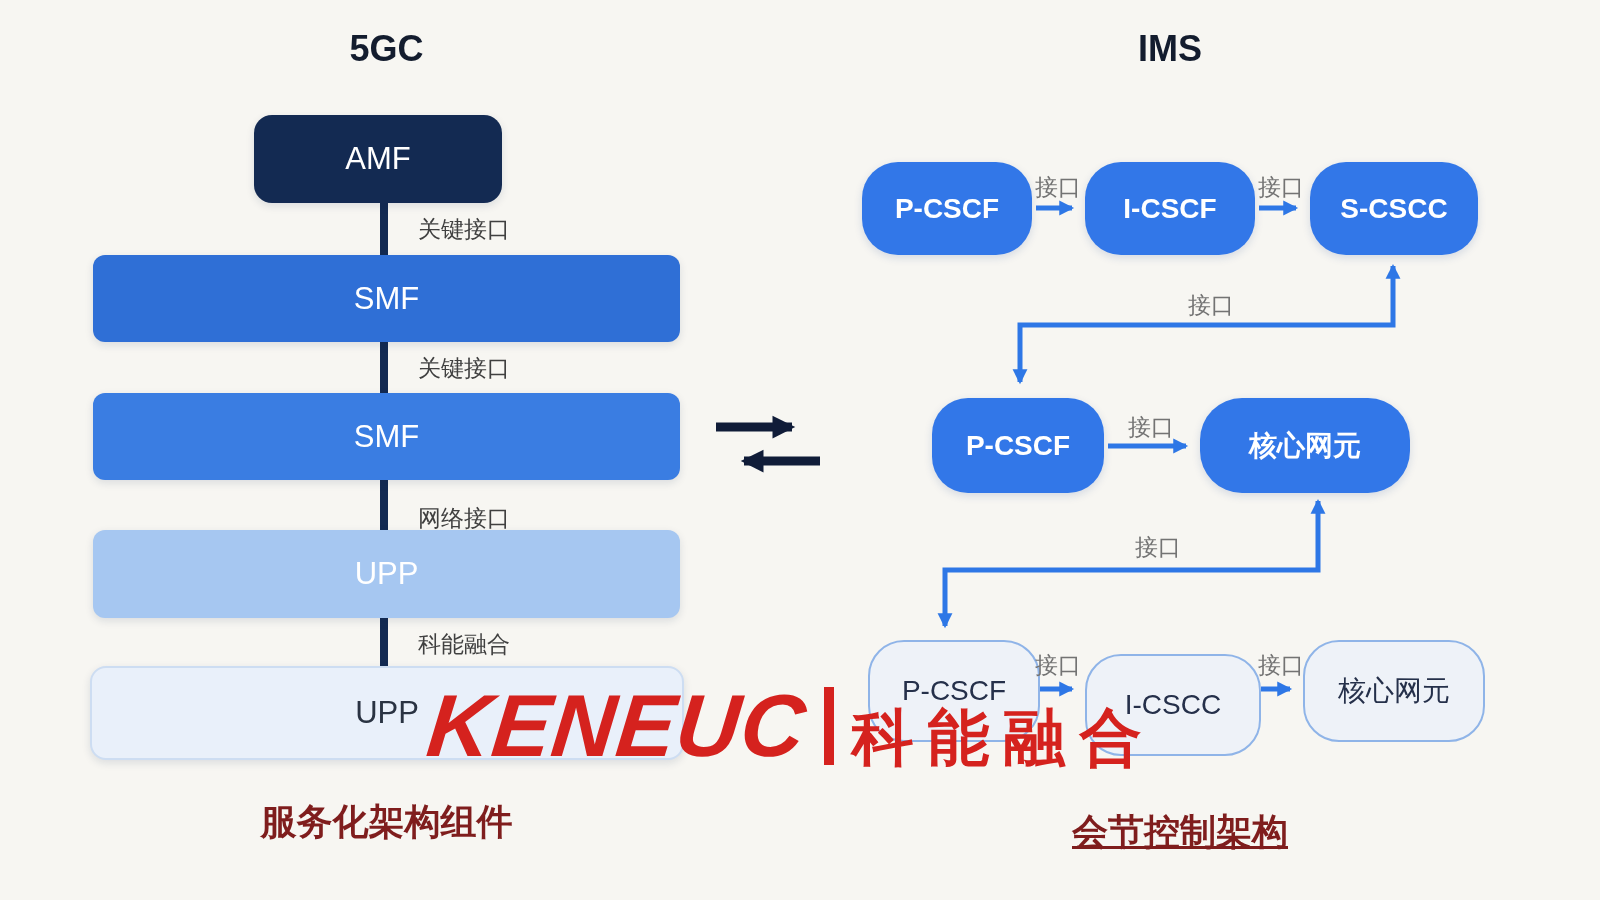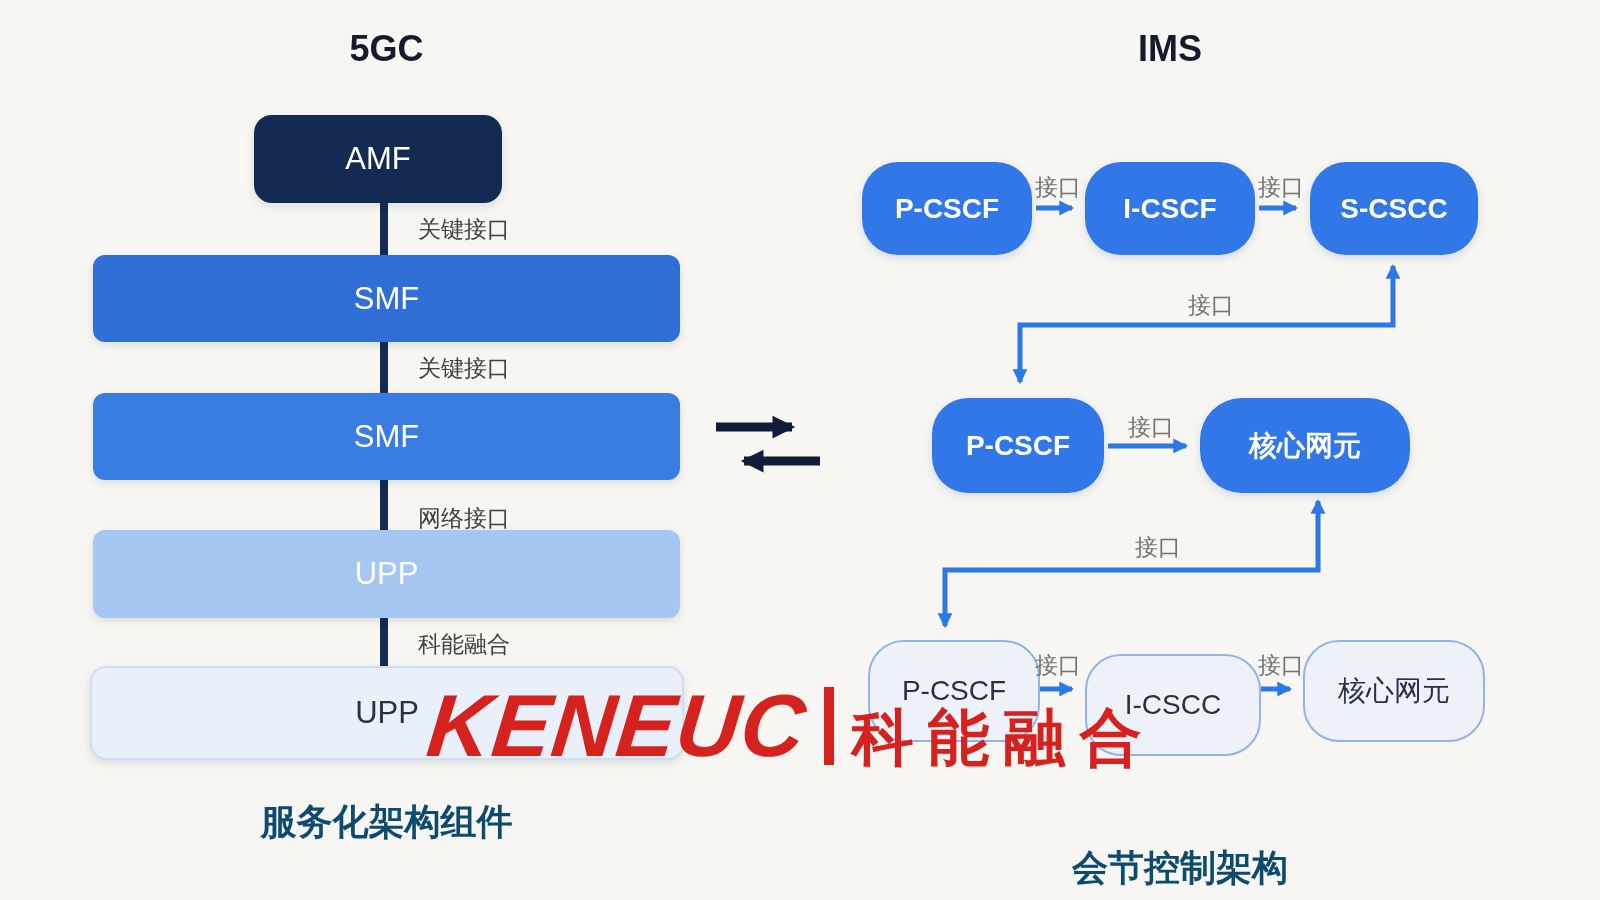--- a/index.html
+++ b/index.html
@@ -1,20 +1,20 @@
 <!DOCTYPE html>
 <html><head>
 <meta charset="utf-8">
 <style>
   html,body{margin:0;padding:0;}
   body{font-family:"Liberation Sans","DejaVu Sans",sans-serif;}
   .canvas{position:relative;width:1600px;height:900px;background:#f7f6f2;overflow:hidden;}
 
   .title{position:absolute;text-align:center;font-size:36px;font-weight:700;color:#131c2e;}
-  .caption{position:absolute;text-align:center;font-size:36px;font-weight:700;color:#0c4a6e;}
+  .caption{position:absolute;text-align:center;font-size:36px;font-weight:700;color:#7f1d1d;}
 
   
   .lbox{position:absolute;display:flex;align-items:center;justify-content:center;
         color:#fff;font-size:31px;font-weight:500;border-radius:12px;
         box-shadow:0 3px 8px rgba(20,40,80,0.12);}
   .amf{left:254px;top:115px;width:248px;height:88px;background:#132a52;border-radius:18px;}
   .smf1{left:93px;top:255px;width:587px;height:87px;background:#2f6fd6;}
   .smf2{left:93px;top:393px;width:587px;height:87px;background:#3a7de2;}
   .upp1{left:93px;top:530px;width:587px;height:88px;background:#a6c7f1;}
   .upp2{left:90px;top:666px;width:590px;height:90px;background:#e9f0fa;border:2px solid #cdddf2;
@@ -115,21 +115,21 @@
       <path d="M1259,208 L1296,208" marker-end="url(#arrB)"></path>
       <path d="M1393,266 L1393,325 L1020,325 L1020,382" marker-start="url(#arrB)" marker-end="url(#arrB)"></path>
       <path d="M1108,446 L1186,446" marker-end="url(#arrB)"></path>
       <path d="M1318,501 L1318,570 L945,570 L945,626" marker-start="url(#arrB)" marker-end="url(#arrB)"></path>
       <path d="M1040,689 L1072,689" marker-end="url(#arrB)"></path>
       <path d="M1261,689 L1290,689" marker-end="url(#arrB)"></path>
     </g>
   </svg>
 
   <div class="caption" style="left:93px;top:798px;width:587px;">服务化架构组件</div>
-  <div class="caption" style="left:880px;top:844px;width:600px;">会节控制架构</div>
+  <div class="caption" style="left:880px;top:808px;width:600px;text-decoration:underline;">会节控制架构</div>
 
   <div class="wm">
     <span class="wm-logo">KENEUC</span>
     <span class="wm-bar"></span>
     <span class="wm-cn">科能融合</span>
   </div>
 
 </div>
 
 </body></html>

